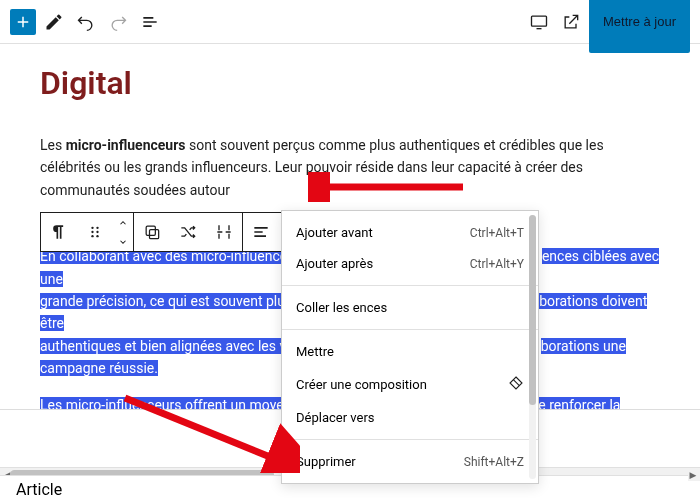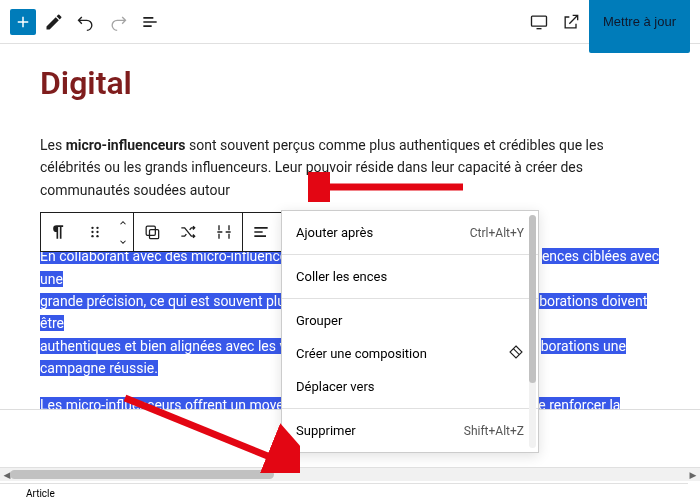--- a/index.html
+++ b/index.html
@@ -29,21 +29,21 @@
 .dropdown-scroll-thumb { position: absolute; left: 0; top: 0; width: 100%; height: 72%; background: #c1c1c1; border-radius: 4px; }
 .add-corner-btn { position: absolute; top: 390px; right: 30px; width: 24px; height: 24px; background: #1e1e1e; color: #fff; display: flex; align-items: center; justify-content: center; border-radius: 2px; cursor: pointer; }
 .bottom-panel { position: absolute; bottom: 22px; left: 0; right: 0; border-top: 1px solid #ddd; background: #fff; }
 .panel-header { padding: 10px 14px; font-size: 14px; font-weight: 600; display: flex; align-items: center; justify-content: space-between; flex-direction: column; }
 .panel-toggle { transform: rotate(180deg); }
 .hscroll { height: 14px; background: #f1f1f1; position: relative; border-top: 1px solid #e0e0e0; }
 .hscroll-thumb { position: absolute; left: 10px; top: 2px; height: 9px; width: 264px; background: #c1c1c1; border-radius: 5px; }
 .hscroll-arrow { position: absolute; top: 0; width: 14px; height: 14px; display: flex; align-items: center; justify-content: center; font-size: 9px; color: #666; }
 .hscroll-left { left: 0; }
 .hscroll-right { right: 0; }
-.breadcrumb { position: absolute; bottom: 0; left: 0; right: 12px; border-top: 1px solid #e0e0e0; padding: 4px 26px; font-size: 10px; background: #fff; }
+.breadcrumb { position: absolute; bottom: 0; left: 0; right: 12px; border-top: 1px solid #e0e0e0; padding: 4px 16px; font-size: 16px; background: #fff; }
 .arrow-red { position: absolute; z-index: 30; }
 .arrow-red svg { display: block; }
 
 </style>
 </head>
 <body>
 
 <div class="topbar">
   <button class="topbar-btn add-block-btn">
     <svg width="18" height="18" viewBox="0 0 24 24">
@@ -188,32 +188,36 @@
       </svg>
   </div>
 </div>
 
 <div class="dropdown-menu">
   <div class="dropdown-scroll">
       <div class="dropdown-scroll-thumb"></div>
     </div>
   <div class="menu-section">
     <div class="menu-item">
+      <span>Ajouter avant</span>
+      <span class="menu-shortcut">Ctrl+Alt+T</span>
+    </div>
+    <div class="menu-item">
       <span>Ajouter après</span>
       <span class="menu-shortcut">Ctrl+Alt+Y</span>
     </div>
   </div>
   <div class="menu-section">
     <div class="menu-item">
       <span>Coller les ences</span>
     </div>
   </div>
   <div class="menu-section">
     <div class="menu-item">
-      <span>Grouper</span>
+      <span>Mettre</span>
     </div>
     <div class="menu-item">
       <span>Créer une composition</span>
       <span class="menu-icon-right">
         <svg width="16" height="16" viewBox="0 0 24 24">
             <path fill="none" stroke="#1e1e1e" stroke-width="1.6" d="M12 3l9 9-9 9-9-9z M8 7l9 9"></path>
           </svg>
       </span>
     </div>
     <div class="menu-item">

